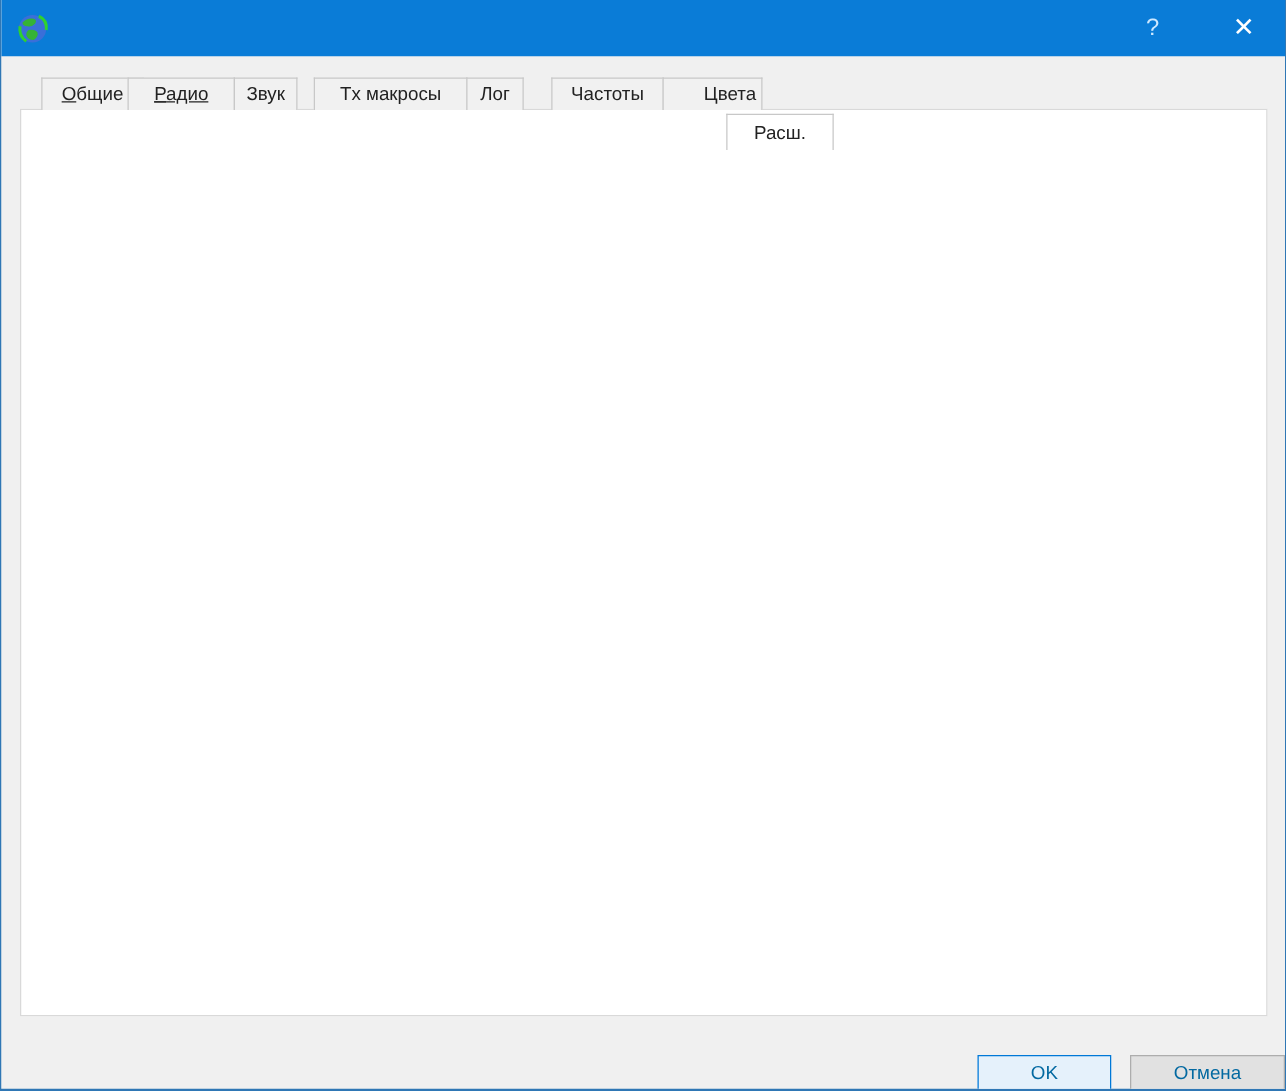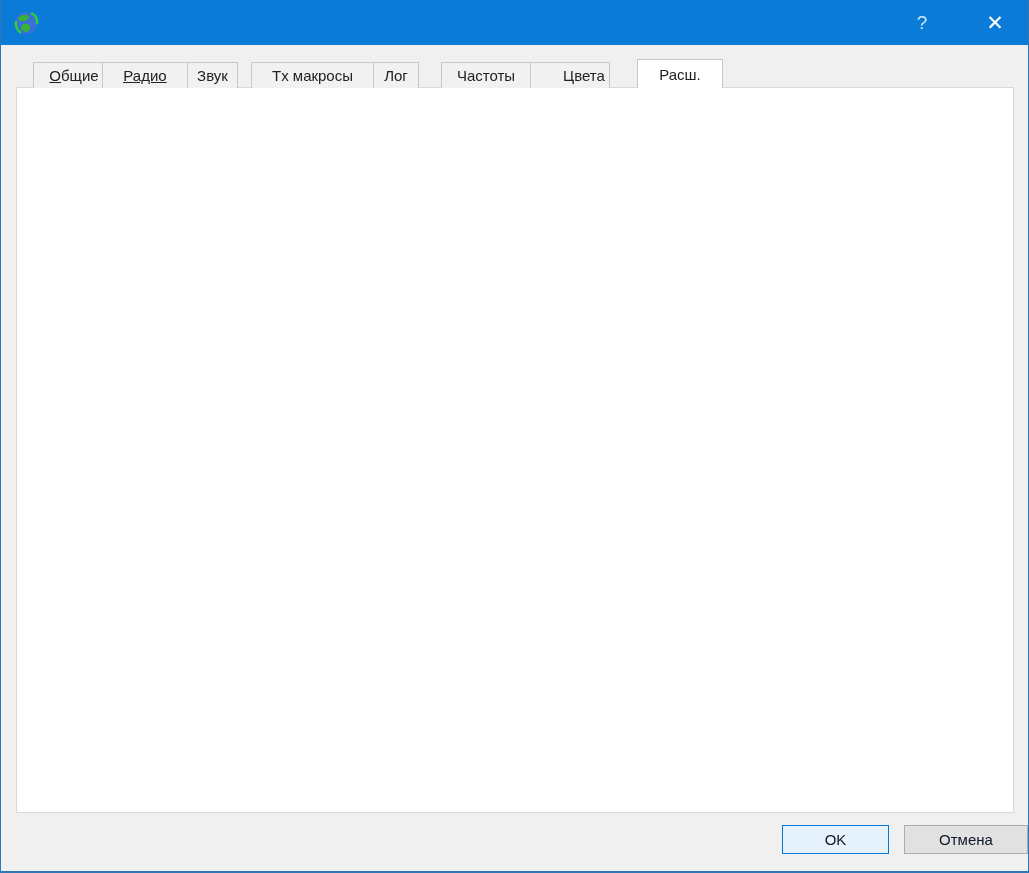--- a/index.html
+++ b/index.html
@@ -65,22 +65,22 @@
   .cb.disabled .tick { border-color:#a8a8a8; }
   .radio { width:19px; height:19px; border:1px solid #565656; border-radius:50%; background:#fff;
     flex:none; display:flex; align-items:center; justify-content:center; }
   .radio.selected::after { content:""; width:9px; height:9px; border-radius:50%; background:#2b2b2b; }
   
   .tinput { position:absolute; height:27px; border:1px solid #585858; background:#fff;
     font-family:"Liberation Sans",sans-serif; font-size:15px; color:#222; padding:0 4px; outline:none; }
   .tinput.center { text-align:center; }
   .tinput.disabled { border-color:#cccccc; background:#f0f0f0; color:#a6a6a6; }
   
-  .btn { position:absolute; height:29px; font-size:15px; color:#0f172a; text-align:center;
-    line-height:27px; cursor:default; }
+  .btn { position:absolute; height:29px; font-size:15px; color:#0369a1; text-align:center;
+    line-height:27px; cursor:default;margin-top:19px; }
   .btn-ok { background:#e5f1fb; border:1px solid #0078d7; }
   .btn-cancel { background:#e1e1e1; border:1px solid #adadad; }
 </style>
 </head>
 <body>
 
 <div class="win">
 
   <div class="titlebar">
     <svg class="app-icon" viewBox="0 0 27 27">
@@ -94,21 +94,21 @@
     <div class="tb-btn tb-close">✕</div>
   </div>
 
   <div class="tab" style="left:20px;width:82px;margin-left:12px;"><span class="accel">О</span><span>бщие</span></div>
   <div class="tab" style="left:101px;width:86px;text-decoration:underline;"><span class="accel">Р</span><span>адио</span></div>
   <div class="tab" style="left:186px;width:51px;"><span class="accel"></span><span>Звук</span></div>
   <div class="tab" style="left:250px;width:123px;"><span class="accel"></span><span>Tx макросы</span></div>
   <div class="tab" style="left:372px;width:46px;"><span class="accel"></span><span>Лог</span></div>
   <div class="tab" style="left:440px;width:90px;"><span class="accel"></span><span>Частоты</span></div>
   <div class="tab" style="left:529px;width:80px;padding-left:28px;"><span class="accel"></span><span>Цвета</span></div>
-  <div class="tab selected" style="left:636px;width:86px;"><span class="accel"></span><span>Расш.</span></div>
+  <div class="tab selected" style="left:580px;width:86px;margin-top:32px;"><span class="accel"></span><span>Расш.</span></div>
 
   <div class="pane"></div>
 
   <div class="group" style="left:30px;top:104px;width:480px;height:294px;">
     <div class="group-title">Параметры декодирования JT65 VHF/UHF/СВЧ</div>
     <div class="lbl" style="left:14px;top:30px;">Выбранные стили декодера:</div>
     <div class="spinbox" style="left:308px;top:30px;width:158px;">
       <input class="spin-val" value="6" style="">
       <div class="spin-btns">
         <div class="spin-btn">

